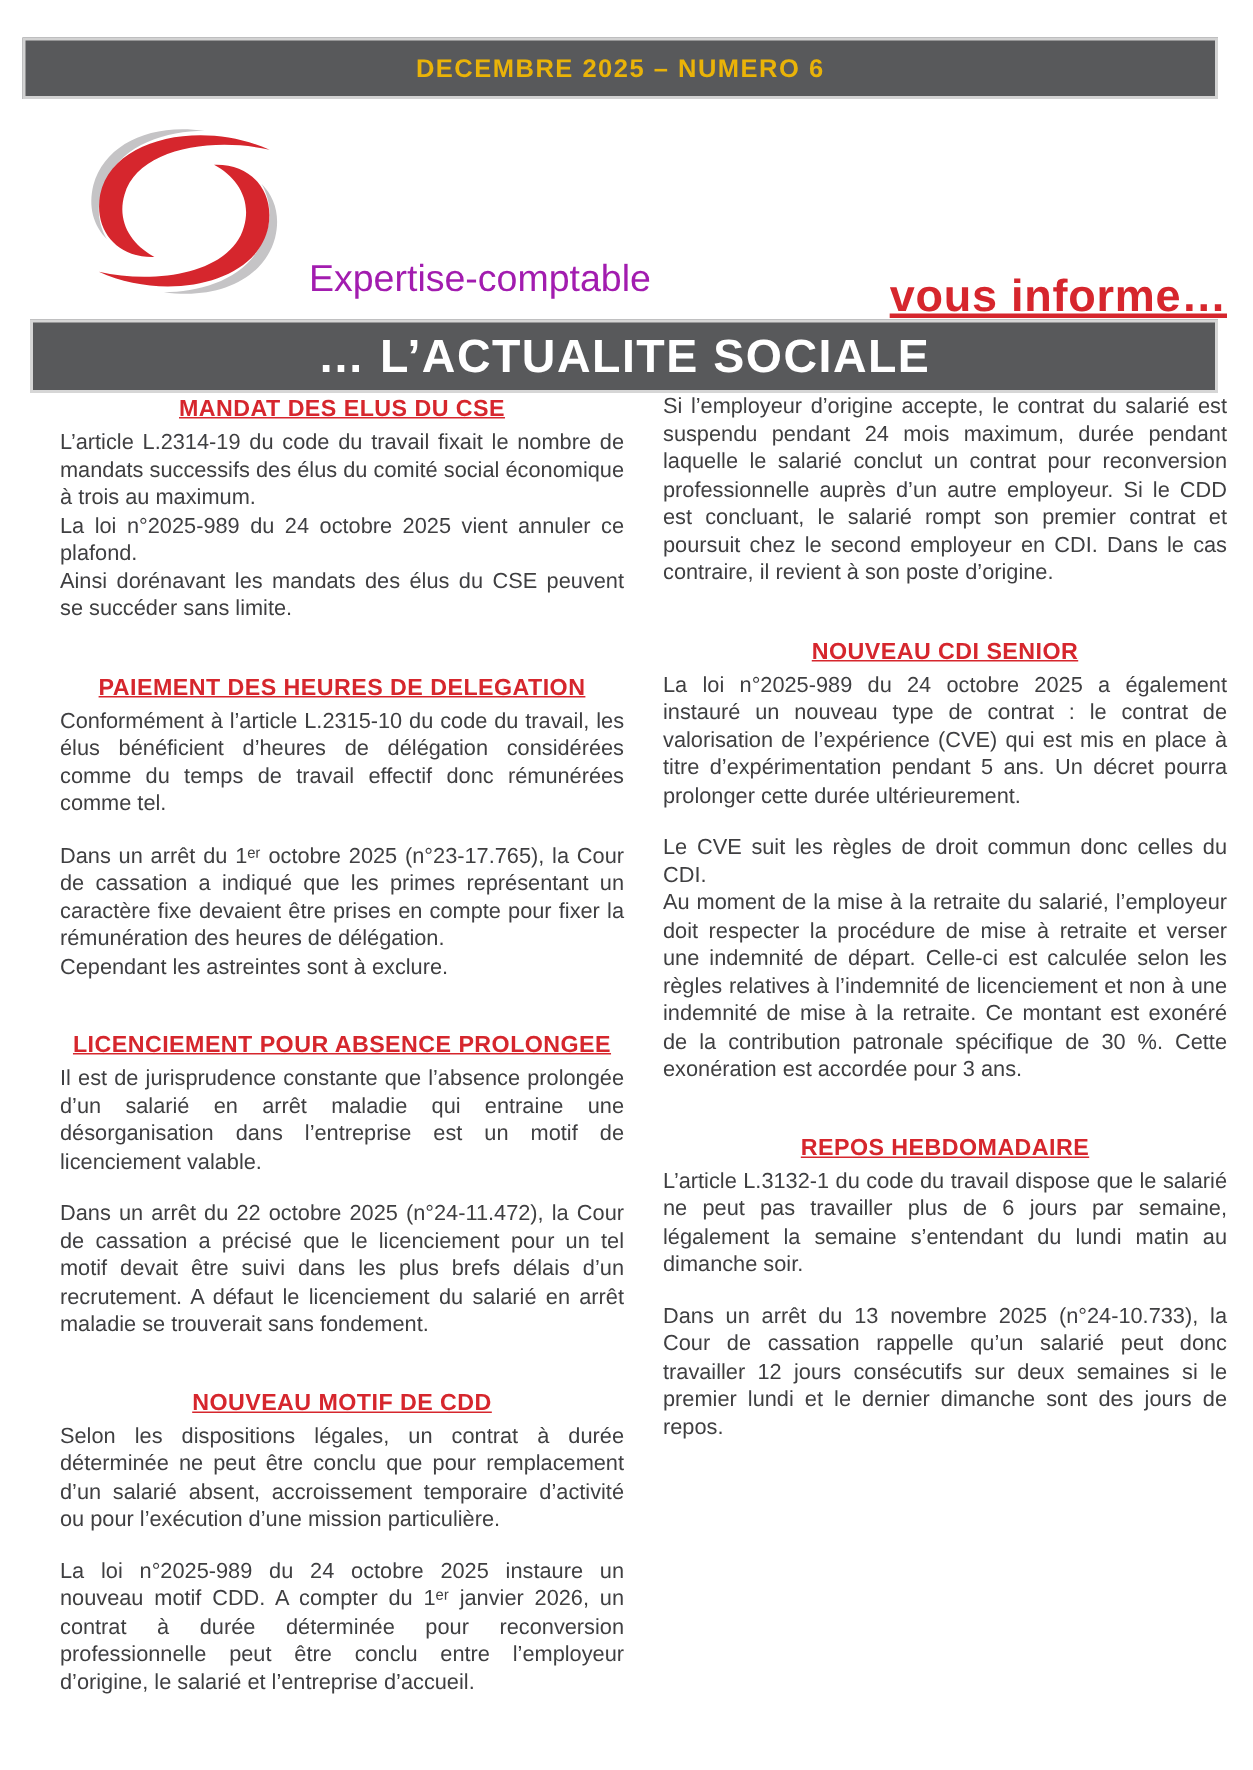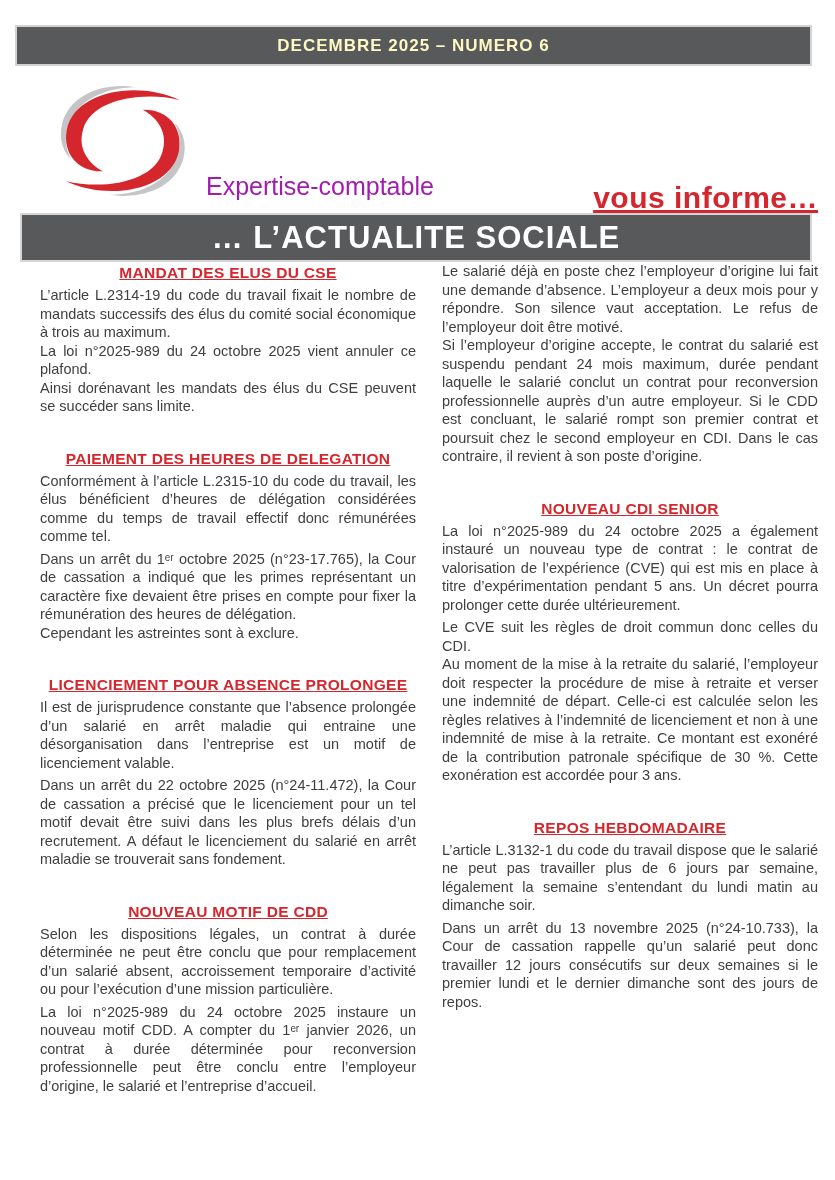--- a/index.html
+++ b/index.html
@@ -7,21 +7,21 @@
     position:relative;width:835px;height:1180px;margin:0 auto;background:#ffffff;
     font-family:"Liberation Sans", sans-serif;color:#3f3f41;overflow:hidden;
   }
   
   .issue-bar{
     position:absolute;left:15px;top:25px;width:793px;height:37px;
     background:#58595b;border:2px solid #d2d2d2;
     display:flex;align-items:center;justify-content:center;
   }
   .issue-bar span{
-    color:#fef9c3;font-weight:bold;font-size:17px;letter-spacing:1px;
+    color:#eab308;font-weight:bold;font-size:17px;letter-spacing:1px;
   }
   .logo-s{position:absolute;left:52px;top:80px;width:138px;height:122px;}
   .logo-word{
     position:absolute;left:190px;top:104px;font-size:76px;line-height:76px;
     color:#39393b;letter-spacing:1px;font-weight:500;
   }
   .logo-tagline{
     position:absolute;left:206px;top:172px;font-size:25px;color:#a21caf;
   }
   .informs{
@@ -45,21 +45,21 @@
   .section{margin-top:32px;}
   .section:first-child{margin-top:0;}
   .sec-head{
     margin:0 0 3px 0;text-align:center;color:#d6262d;
     font-size:15.5px;font-weight:bold;letter-spacing:0.3px;line-height:21px;text-decoration:underline;
   }
   .para{
     margin:0;font-size:14.5px;line-height:18.5px;text-align:justify;
     color:#3f3f41;
   }
-  .para.gap{margin-top:4px;}
+  .para.gap{margin-top:16px;}
 </style>
 </head>
 <body>
 
 <div class="page">
 
   <div class="issue-bar">
     <span>DECEMBRE 2025 – NUMERO 6</span>
   </div>
 
@@ -105,21 +105,20 @@
         <h3 class="sec-head">NOUVEAU MOTIF DE CDD</h3>
         <p class="para">Selon les dispositions légales, un contrat à durée déterminée ne peut être conclu que pour remplacement d’un salarié absent, accroissement temporaire d’activité ou pour l’exécution d’une mission particulière.</p>
         <p class="para gap">La loi n°2025-989 du 24 octobre 2025 instaure un nouveau motif CDD. A compter du 1ᵉʳ janvier 2026, un contrat à durée déterminée pour reconversion professionnelle peut être conclu entre l’employeur d’origine, le salarié et l’entreprise d’accueil.</p>
       </div>
 
     </div>
 
     <div class="col">
 
       <div class="section">
-        <p class="para">Le salarié déjà en poste chez l’employeur d’origine lui fait une demande d’absence. L’employeur a deux mois pour y répondre. Son silence vaut acceptation. Le refus de l’employeur doit être motivé.</p>
         <p class="para">Si l’employeur d’origine accepte, le contrat du salarié est suspendu pendant 24 mois maximum, durée pendant laquelle le salarié conclut un contrat pour reconversion professionnelle auprès d’un autre employeur. Si le CDD est concluant, le salarié rompt son premier contrat et poursuit chez le second employeur en CDI. Dans le cas contraire, il revient à son poste d’origine.</p>
       </div>
 
       <div class="section">
         <h3 class="sec-head">NOUVEAU CDI SENIOR</h3>
         <p class="para">La loi n°2025-989 du 24 octobre 2025 a également instauré un nouveau type de contrat : le contrat de valorisation de l’expérience (CVE) qui est mis en place à titre d’expérimentation pendant 5 ans. Un décret pourra prolonger cette durée ultérieurement.</p>
         <p class="para gap">Le CVE suit les règles de droit commun donc celles du CDI.</p>
         <p class="para">Au moment de la mise à la retraite du salarié, l’employeur doit respecter la procédure de mise à retraite et verser une indemnité de départ. Celle-ci est calculée selon les règles relatives à l’indemnité de licenciement et non à une indemnité de mise à la retraite. Ce montant est exonéré de la contribution patronale spécifique de 30 %. Cette exonération est accordée pour 3 ans.</p>
       </div>
 

